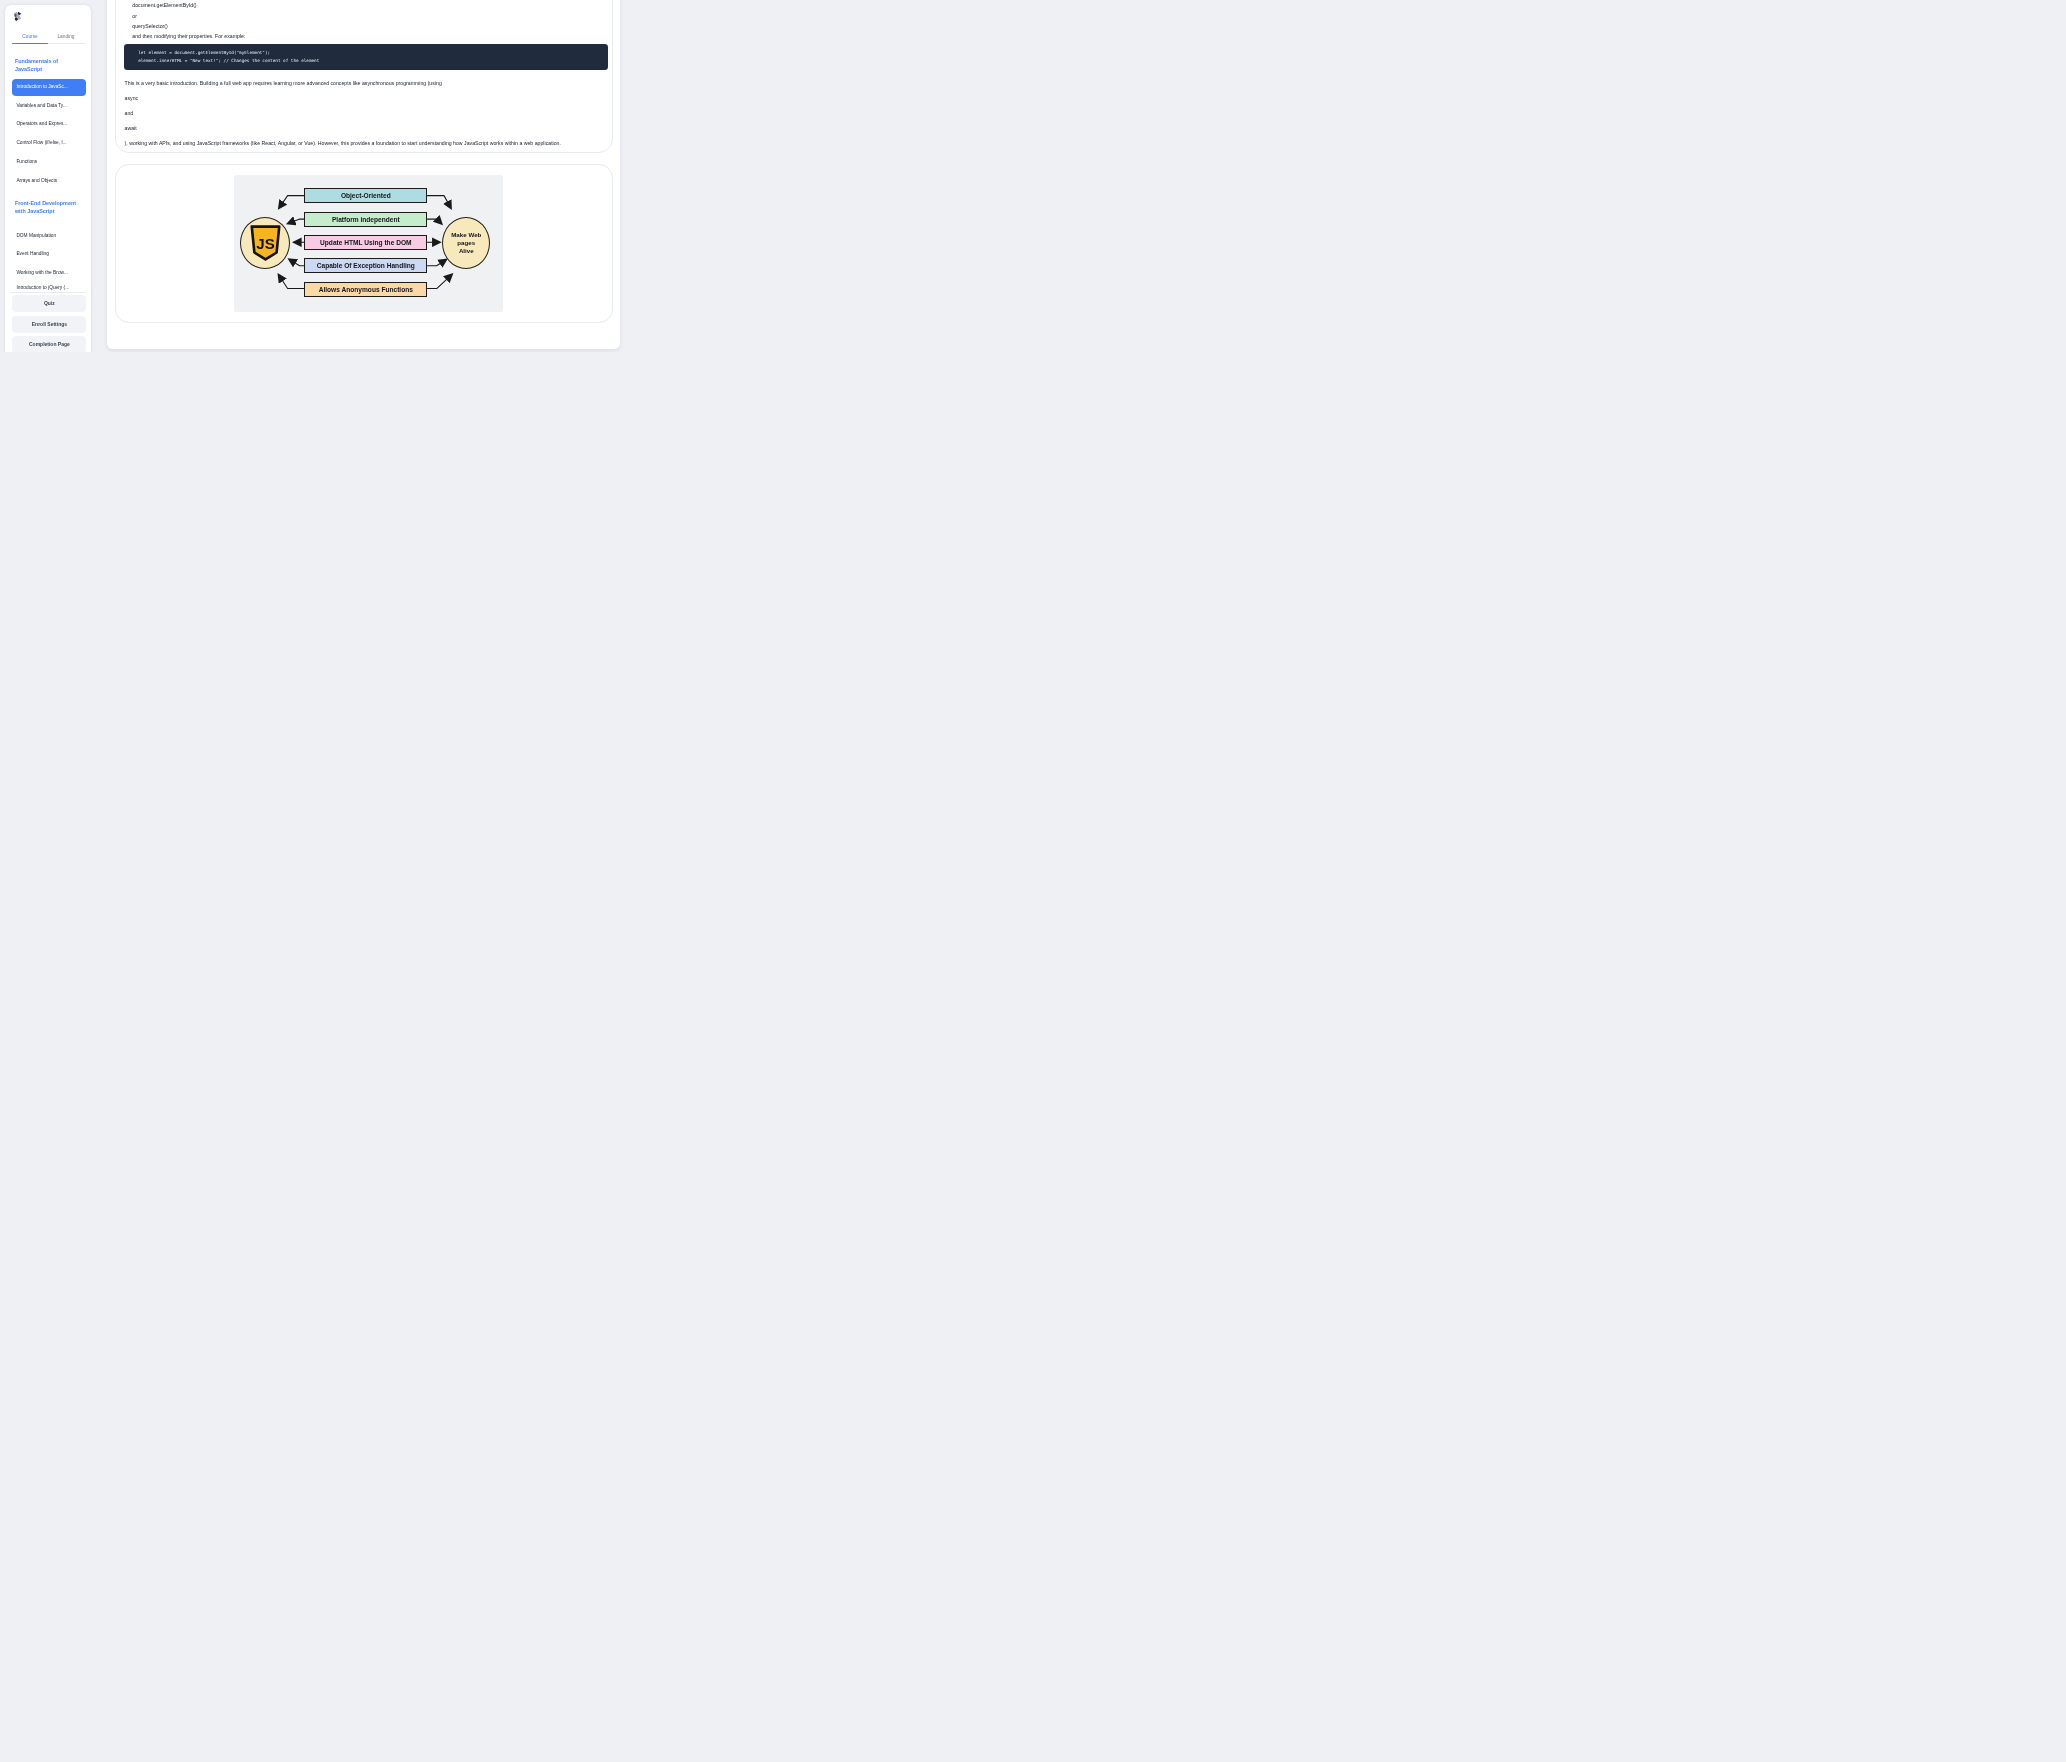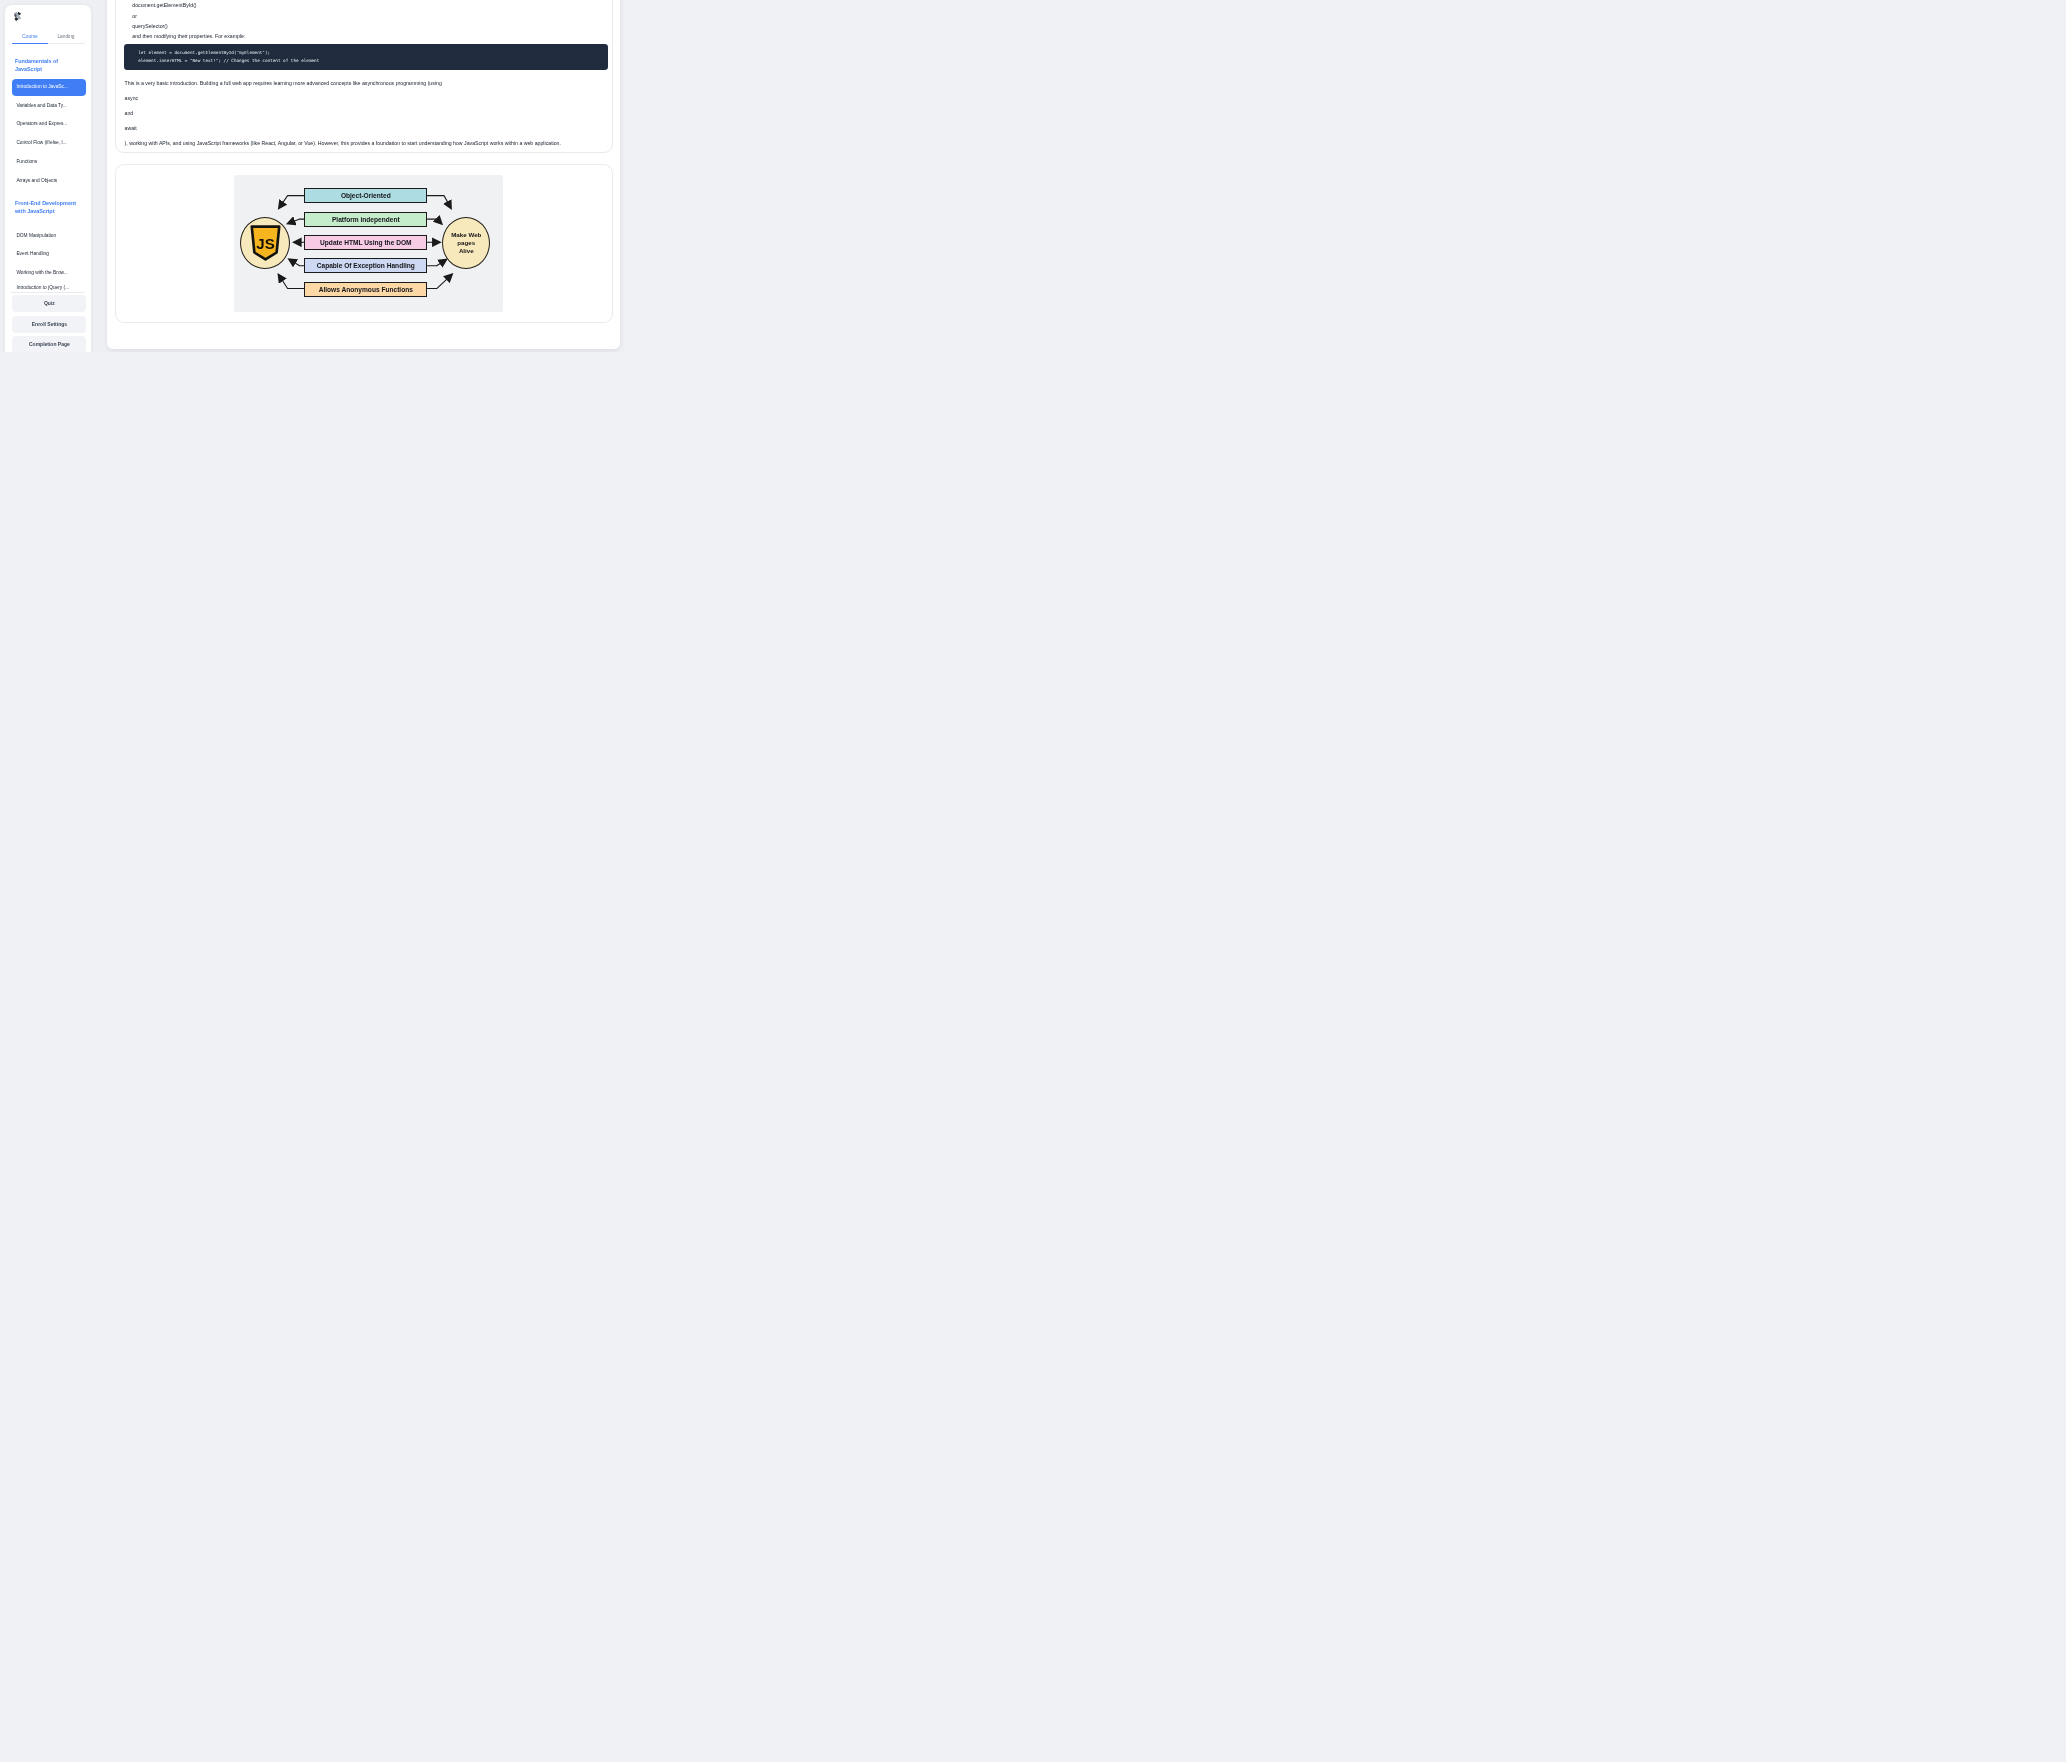--- a/index.html
+++ b/index.html
@@ -44,21 +44,21 @@
   }
 
   
   .main-card{
     position:absolute;left:107px;top:-10px;width:513px;height:359px;
     background:#ffffff;border-radius:5.8px;
     box-shadow:0 1.2px 5.8px rgba(20,30,55,.08);
   }
   .sub-card{
     position:absolute;left:8.3px;width:498px;
-    background:#ffffff;border:0.4px solid #e8eaee;border-radius:9px;box-sizing:border-box;
+    background:#ffffff;border:0.4px solid #e8eaee;border-radius:14px;box-sizing:border-box;
   }
   #card1{top:-2.5px;height:165px;}
   #card2{top:174px;height:159px;}
   .iline{position:absolute;left:16px;margin:0;font-size:5.2px;line-height:6.6px;color:#18202c;white-space:nowrap;}
   .para{position:absolute;left:8.3px;margin:0;font-size:5.2px;line-height:6.6px;color:#18202c;white-space:nowrap;}
   .code{
     position:absolute;left:7.4px;top:55px;width:484px;height:26.4px;box-sizing:border-box;
     background:#202c3e;border-radius:3.3px;padding:5px 4.1px 0 14.5px;
   }
   .code-line{

